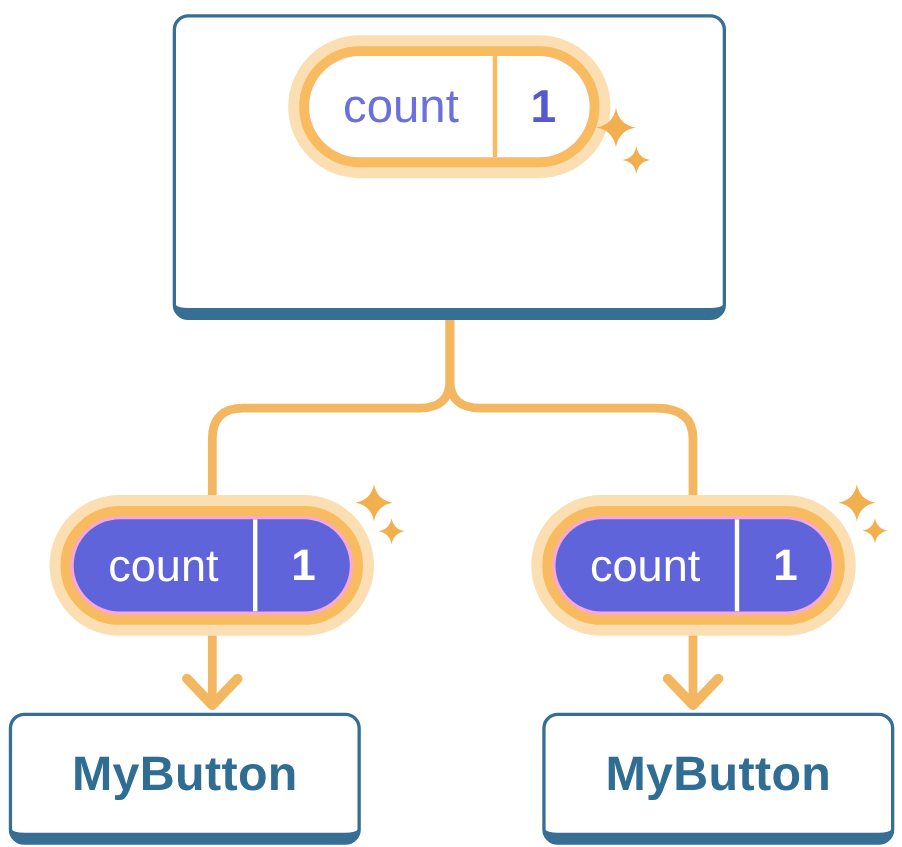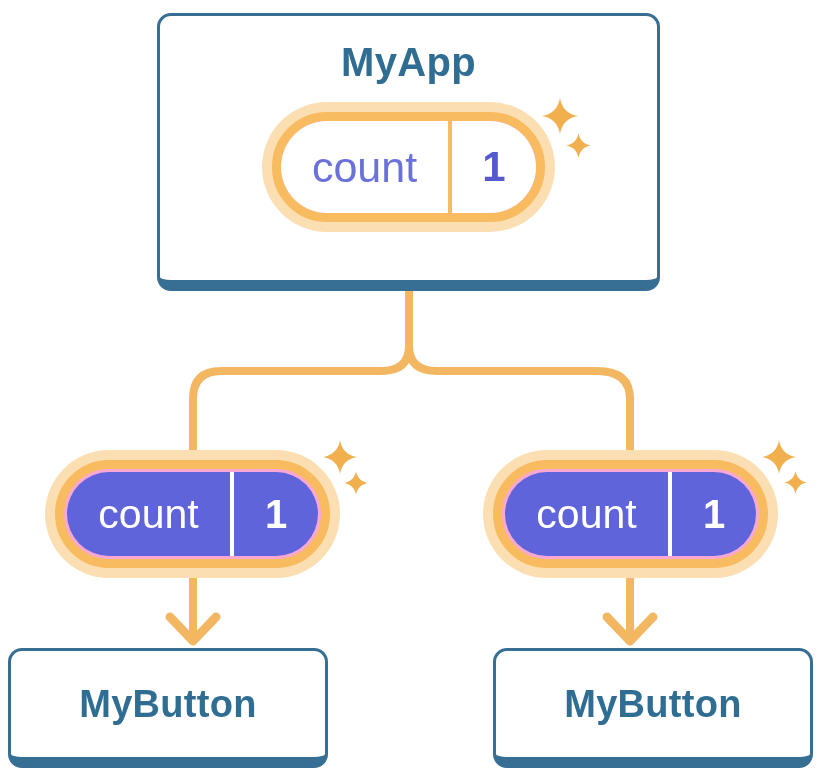--- a/index.html
+++ b/index.html
@@ -32,21 +32,21 @@
   .child-card{top:648px;width:320px;height:120px;justify-content:center;}
   .child-card.left{left:8px;}
   .child-card.right{left:493px;}
 
   .card-title{
     color:var(--card-title);
     font-weight:700;
     letter-spacing:.3px;
   }
   .root-card .card-title{font-size:40px;margin-top:22px;line-height:1.2;}
-  .child-card .card-title{font-size:38px;}
+  .child-card .card-title{font-size:44px;}
 
   
   .pill-outer{
     box-sizing:border-box;
     background:var(--ring-glow);
     border-radius:999px;
     padding:10px;
     z-index:2;
   }
   .root-card .pill-outer{width:293px;height:130px;margin-top:16px;}
@@ -95,21 +95,20 @@
 <div class="stage">
 
   <svg class="connector-svg" width="820" height="770" viewBox="0 0 820 770">
     <path class="tree-line" d="M409 286 L409 346 Q409 371 381 371 L221 371 Q193 371 193 399 L193 640"></path>
     <path class="tree-line" d="M409 286 L409 346 Q409 371 437 371 L597 371 Q630 371 630 399 L630 640"></path>
     <path class="chevron" d="M170 617 L193 641 L216 617"></path>
     <path class="chevron" d="M607 617 L630 641 L653 617"></path>
   </svg>
 
   <div class="component-card root-card">
-    <div class="card-title">MyApp</div>
     <div class="pill-outer">
       <div class="pill-ring">
         <div class="pill-body light">
           <div class="state-cell state-name">count</div>
           <div class="pill-divider"></div>
           <div class="state-cell state-value">1</div>
         </div>
       </div>
     </div>
   </div>

